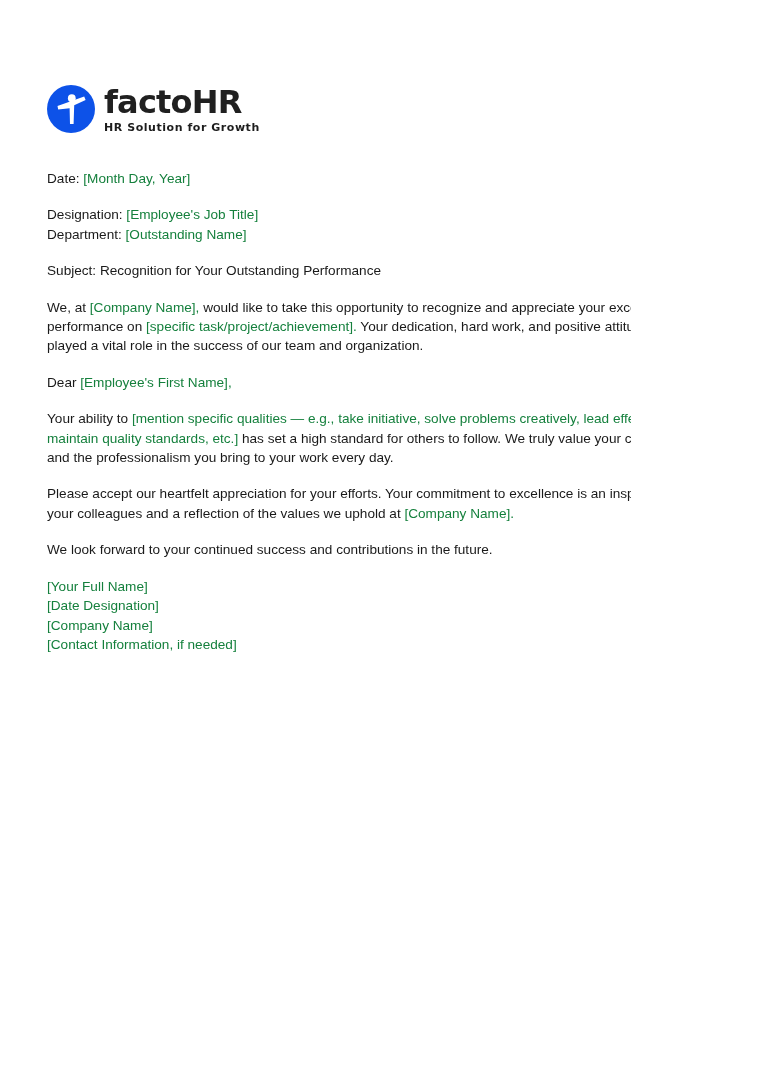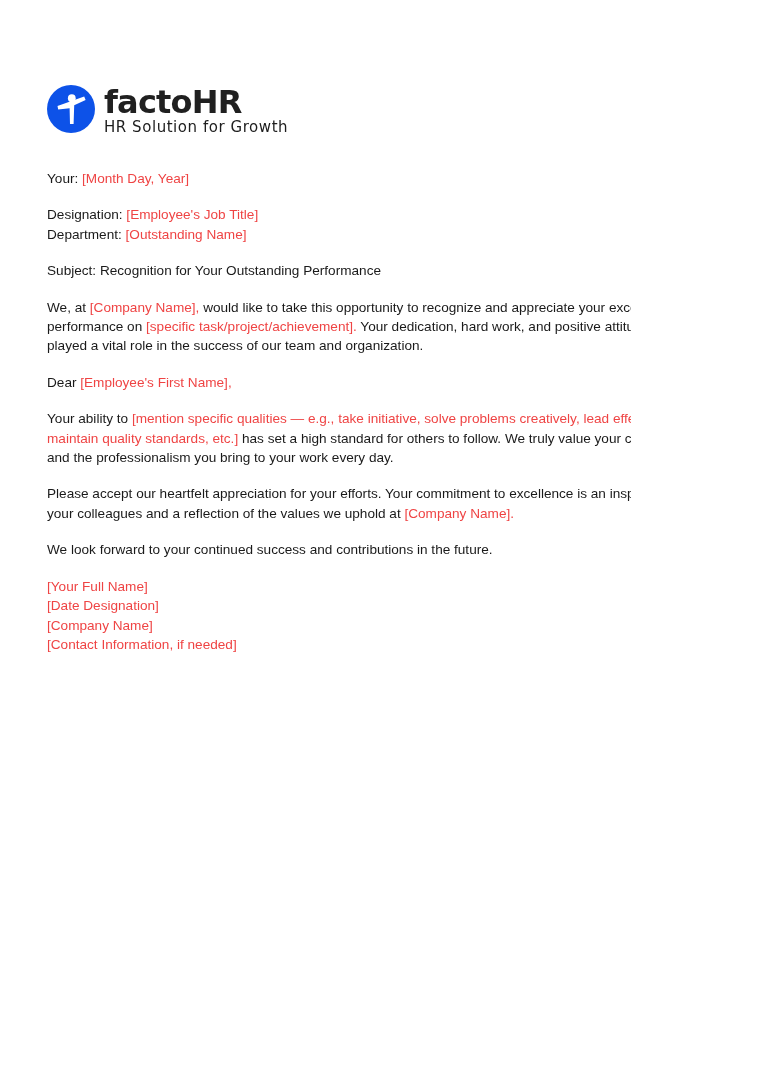--- a/index.html
+++ b/index.html
@@ -44,22 +44,22 @@
   .logo-wordmark {
     font-family: "DejaVu Sans", sans-serif;
     font-size: 32px;
     font-weight: 700;
     line-height: 32px;
     color: #202020;
     letter-spacing: -0.8px;
   }
   .logo-tagline {
     font-family: "DejaVu Sans", sans-serif;
-    font-size: 15px;
-    font-weight: 400;
+    font-size: 11px;
+    font-weight: 700;
     line-height: 13px;
     color: #1d1d1d;
     letter-spacing: 0.55px;
     margin-top: 3px;
   }
 
   
   .letter {
     position: absolute;
     left: 47px;
@@ -75,21 +75,21 @@
   .blk {
     margin-bottom: 17px;
   }
   .blk.tight {
     margin-bottom: 0;
   }
   .addr-line {
     white-space: nowrap;
   }
   .hl {
-    color: #ef4444;
+    color: #15803d;
   }
   .sig-line {
     white-space: nowrap;
   }
 
   
   .footer-bar {
     position: absolute;
     left: 0;
     bottom: 0;
@@ -111,21 +111,21 @@
     </svg>
     <div class="logo-text">
       <div class="logo-wordmark">factoHR</div>
       <div class="logo-tagline">HR Solution for Growth</div>
     </div>
   </div>
 
   <div class="letter">
 
     <div class="blk">
-      <p class="addr-line"><span>Your:</span> <span class="hl">[Month Day, Year]</span></p>
+      <p class="addr-line"><span>Date:</span> <span class="hl">[Month Day, Year]</span></p>
     </div>
 
     <div class="blk">
       <p class="addr-line"><span>Designation:</span> <span class="hl">[Employee's Job Title]</span></p>
       <p class="addr-line"><span>Department:</span> <span class="hl">[Outstanding Name]</span></p>
     </div>
 
     <div class="blk">
       <p>Subject: Recognition for Your Outstanding Performance</p>
     </div>

